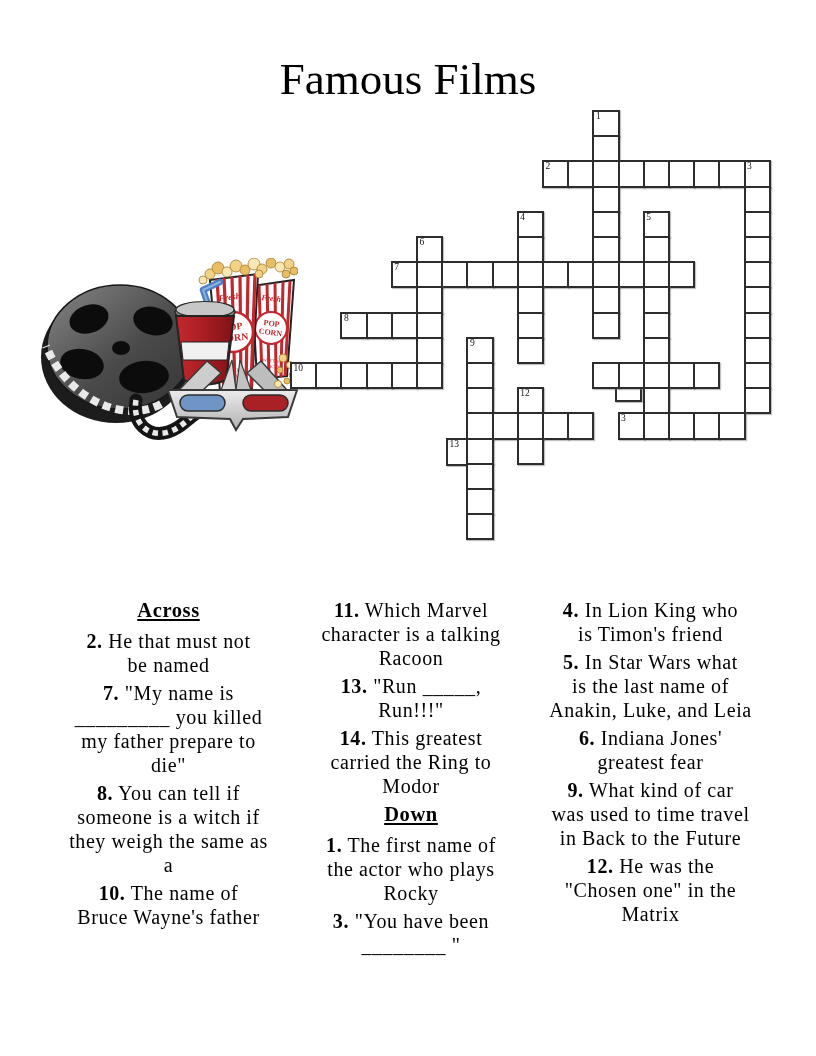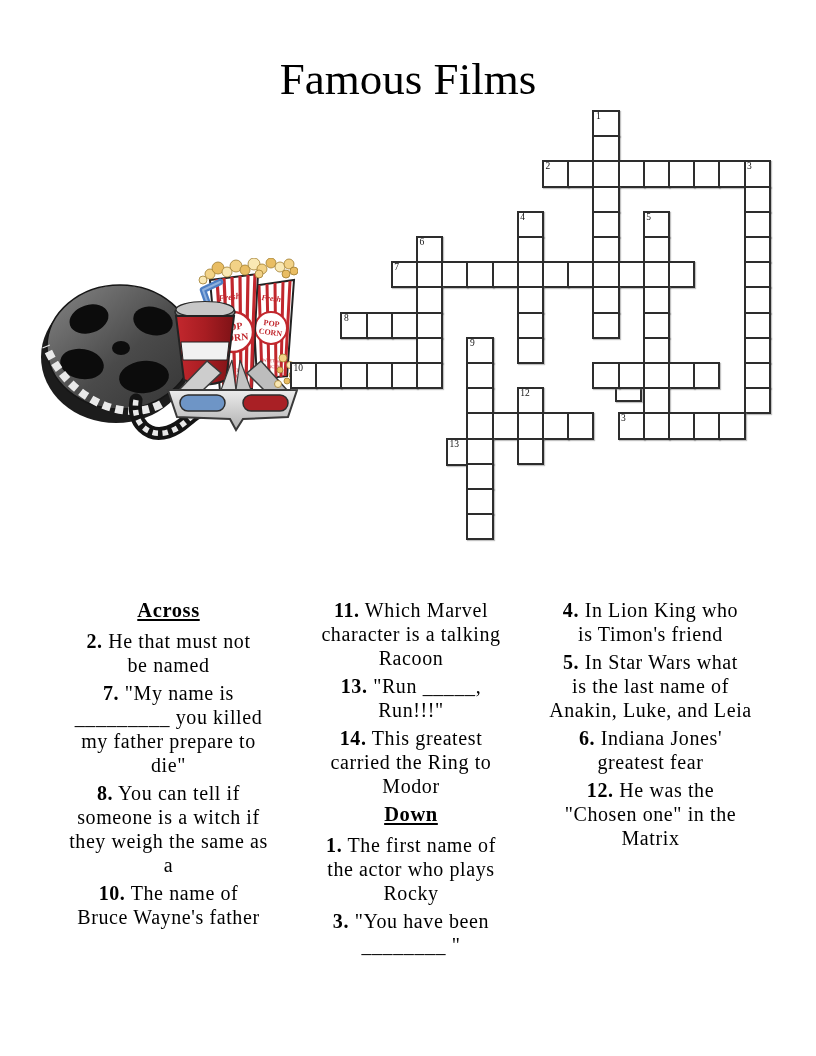--- a/index.html
+++ b/index.html
@@ -305,17 +305,20 @@
 ________ "</span></div>
     </div>
   <div class="clue-col c2">
       <div class="clue"><b>4.</b><span class="txt"> In Lion King who
 is Timon's friend</span></div>
       <div class="clue"><b>5.</b><span class="txt"> In Star Wars what
 is the last name of
 Anakin, Luke, and Leia</span></div>
       <div class="clue"><b>6.</b><span class="txt"> Indiana Jones'
 greatest fear</span></div>
+      <div class="clue"><b>9.</b><span class="txt"> What kind of car
+was used to time travel
+in Back to the Future</span></div>
       <div class="clue"><b>12.</b><span class="txt"> He was the
 "Chosen one" in the
 Matrix</span></div>
     </div>
 </div>
 
 </body></html>

